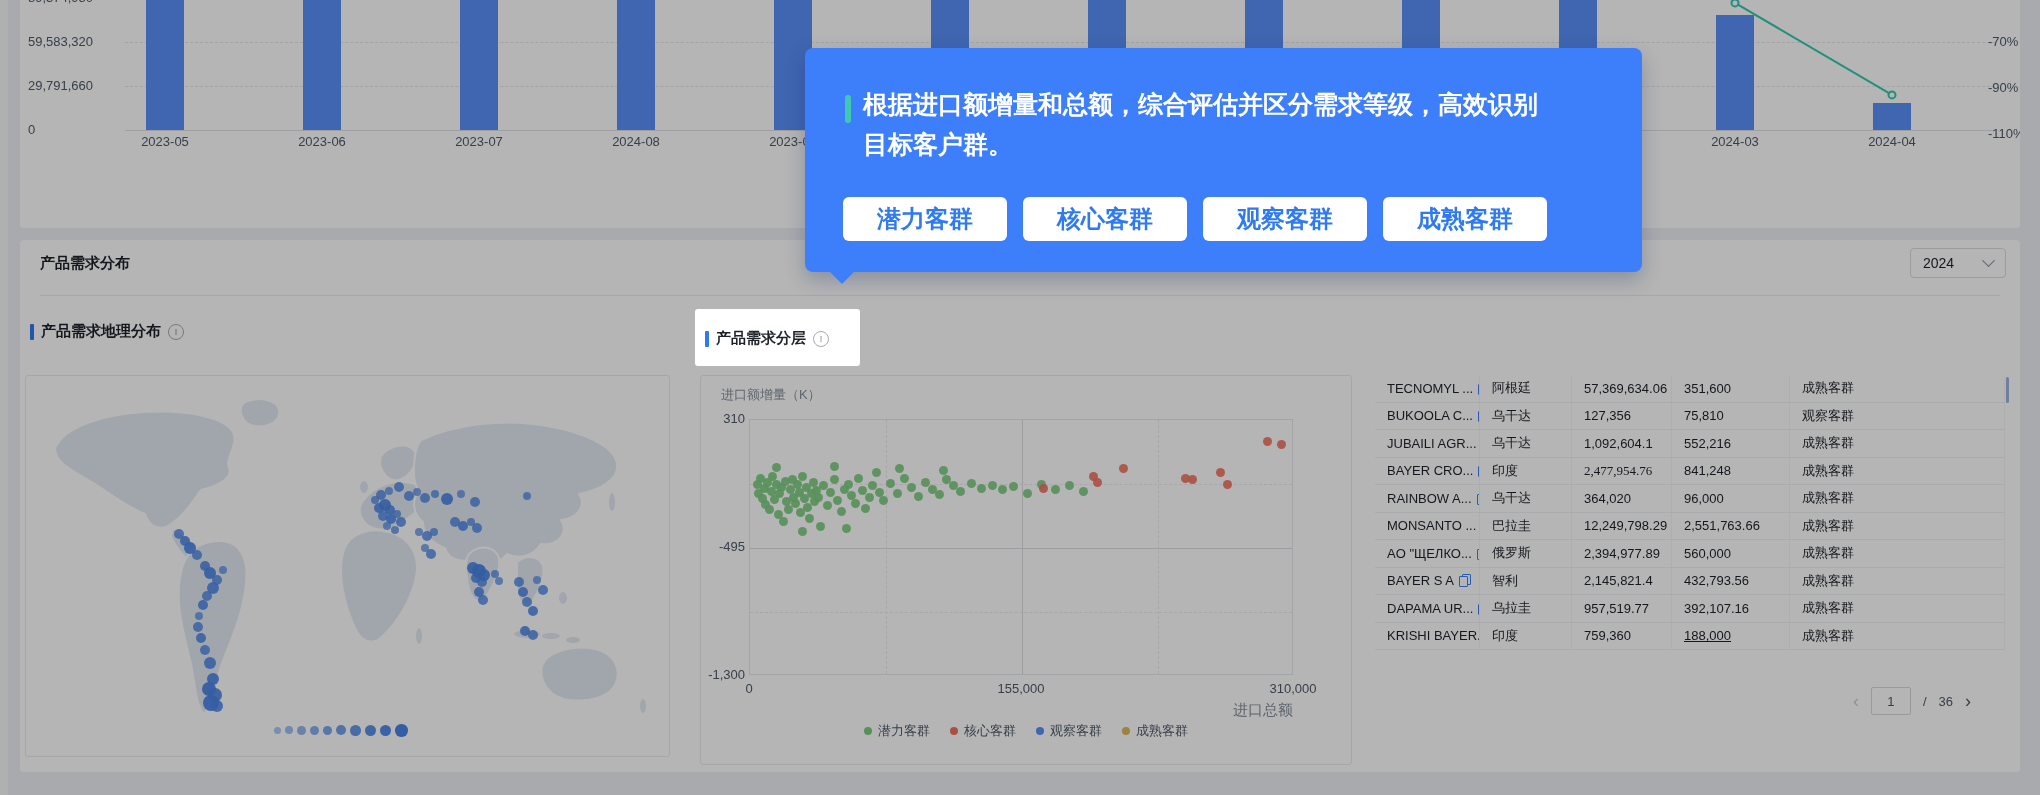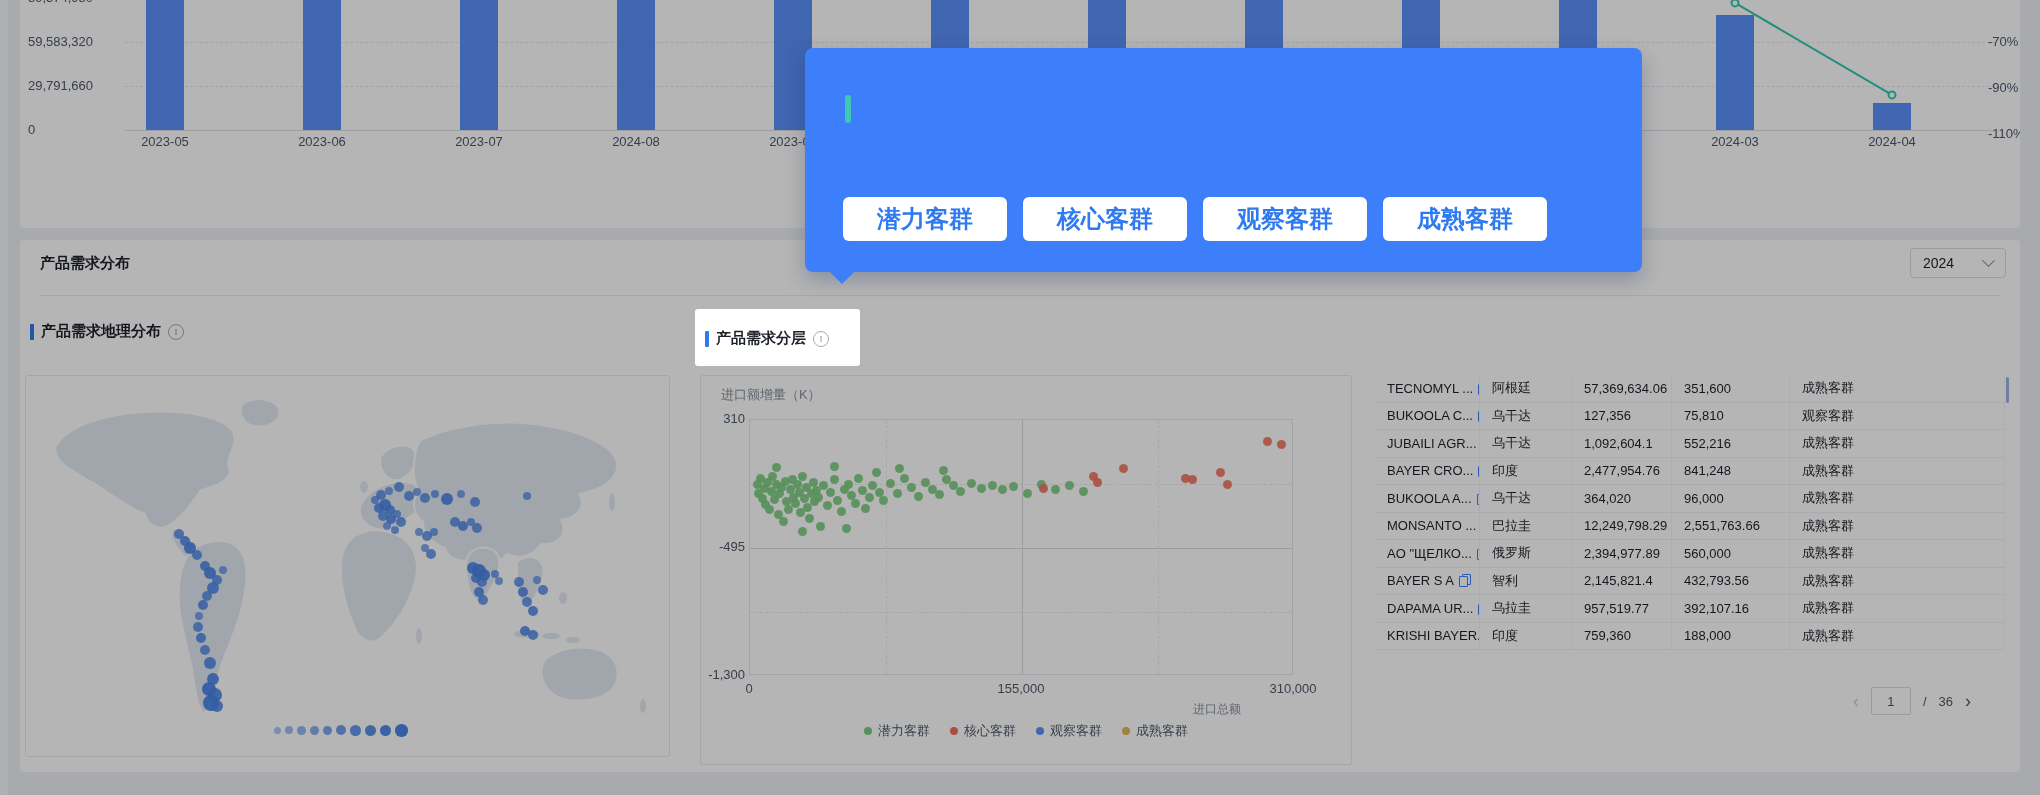--- a/index.html
+++ b/index.html
@@ -38,21 +38,21 @@
   #sc-axis-title{position:absolute;left:20px;top:10px;font-size:13px;color:#86909c;}
   #sc-plot{position:absolute;left:48px;top:43px;width:544px;height:256px;border:1px solid #e6e8ec;box-sizing:border-box;}
   .sc-vgrid{position:absolute;top:0;bottom:0;border-left:1px dashed #ececf0;width:0;}
   .sc-hgrid{position:absolute;left:0;right:0;border-top:1px dashed #ececf0;height:0;}
   .sc-vsolid{position:absolute;top:0;bottom:0;width:1px;background:#dcdee2;}
   .sc-hsolid{position:absolute;left:0;right:0;height:1px;background:#dcdee2;}
   .sc-dot{position:absolute;width:9px;height:9px;border-radius:50%;opacity:.9;}
   .sc-ytick{position:absolute;right:610px;left:0;text-align:right;font-size:13px;color:#4e5969;}
   .sc-ytick span{display:inline-block;width:44px;text-align:right;}
   .sc-xtick{position:absolute;width:90px;text-align:center;top:305px;font-size:13px;color:#4e5969;}
-  #sc-xname{position:absolute;left:492px;width:100px;text-align:left;top:325px;font-size:12px;color:#86909c;font-family:Liberation Mono, monospace;}
+  #sc-xname{position:absolute;left:492px;width:100px;text-align:right;top:325px;font-size:15px;color:#86909c;font-family:Liberation Mono, monospace;}
   #sc-legend{position:absolute;left:0;width:650px;top:346px;display:flex;justify-content:center;gap:20px;}
   .lg-item{display:flex;align-items:center;gap:6px;font-size:13px;color:#4e5969;cursor:pointer;}
   .lg-dot{width:8px;height:8px;border-radius:50%;}
   
   #table-panel{left:1355px;top:135px;width:630px;}
   #thead{display:flex;height:28px;background:#E9EFF8;border:1px solid #dde3ee;box-sizing:border-box;}
   .th{display:flex;align-items:center;padding-left:12px;font-size:13px;font-weight:700;
       border-right:1px solid #d6dce6;box-sizing:border-box;justify-content:space-between;}
   .th:last-child{border-right:none;}
   .sorter{display:flex;flex-direction:column;gap:2px;margin-right:8px;cursor:pointer;}
@@ -455,33 +455,33 @@
             </div>
           </div>
           <div class="trow">
             <div class="td" style="width: 105px;">
               <span>BAYER CRO...</span>
               <span class="copy-ic"></span>
             </div>
             <div class="td" style="width: 92px;">
               <span>印度</span>
             </div>
-            <div class="td" style="width: 100px;">
+            <div class="td" style="width: 100px; font-family: Liberation Serif, serif;">
               <span>2,477,954.76</span>
             </div>
             <div class="td" style="width: 118px;">
               <span>841,248</span>
             </div>
             <div class="td" style="width: 215px;">
               <span>成熟客群</span>
             </div>
           </div>
           <div class="trow">
             <div class="td" style="width: 105px;">
-              <span>BUKOOLA A...</span>
+              <span>RAINBOW A...</span>
               <span class="copy-ic"></span>
             </div>
             <div class="td" style="width: 92px;">
               <span>乌干达</span>
             </div>
             <div class="td" style="width: 100px;">
               <span>364,020</span>
             </div>
             <div class="td" style="width: 118px;">
               <span>96,000</span>
@@ -564,21 +564,21 @@
           <div class="trow">
             <div class="td" style="width: 105px;">
               <span>KRISHI BAYER...</span>
             </div>
             <div class="td" style="width: 92px;">
               <span>印度</span>
             </div>
             <div class="td" style="width: 100px;">
               <span>759,360</span>
             </div>
-            <div class="td" style="width: 118px;">
+            <div class="td" style="width: 118px; text-decoration: underline;">
               <span>188,000</span>
             </div>
             <div class="td" style="width: 215px;">
               <span>成熟客群</span>
             </div>
           </div>
         </div>
       <div id="tscroll"></div>
       <div id="pager">
         <span class="pg-prev">‹</span>
@@ -596,20 +596,24 @@
     <div class="panel-title">
       <span class="blue-tick"></span>
       <span>产品需求分层</span>
       <span class="info-ic">!</span>
     </div>
   </div>
 
   <div id="tour-tip">
     <div id="tip-arrow"></div>
     <div id="tip-accent"></div>
+    <div id="tip-text">
+      <div>根据进口额增量和总额，综合评估并区分需求等级，高效识别</div>
+      <div>目标客户群。</div>
+    </div>
     <div id="tip-btns">
         <button class="tip-btn">潜力客群</button>
         <button class="tip-btn">核心客群</button>
         <button class="tip-btn">观察客群</button>
         <button class="tip-btn">成熟客群</button>
       </div>
   </div>
 </div>
 
 </body></html>

